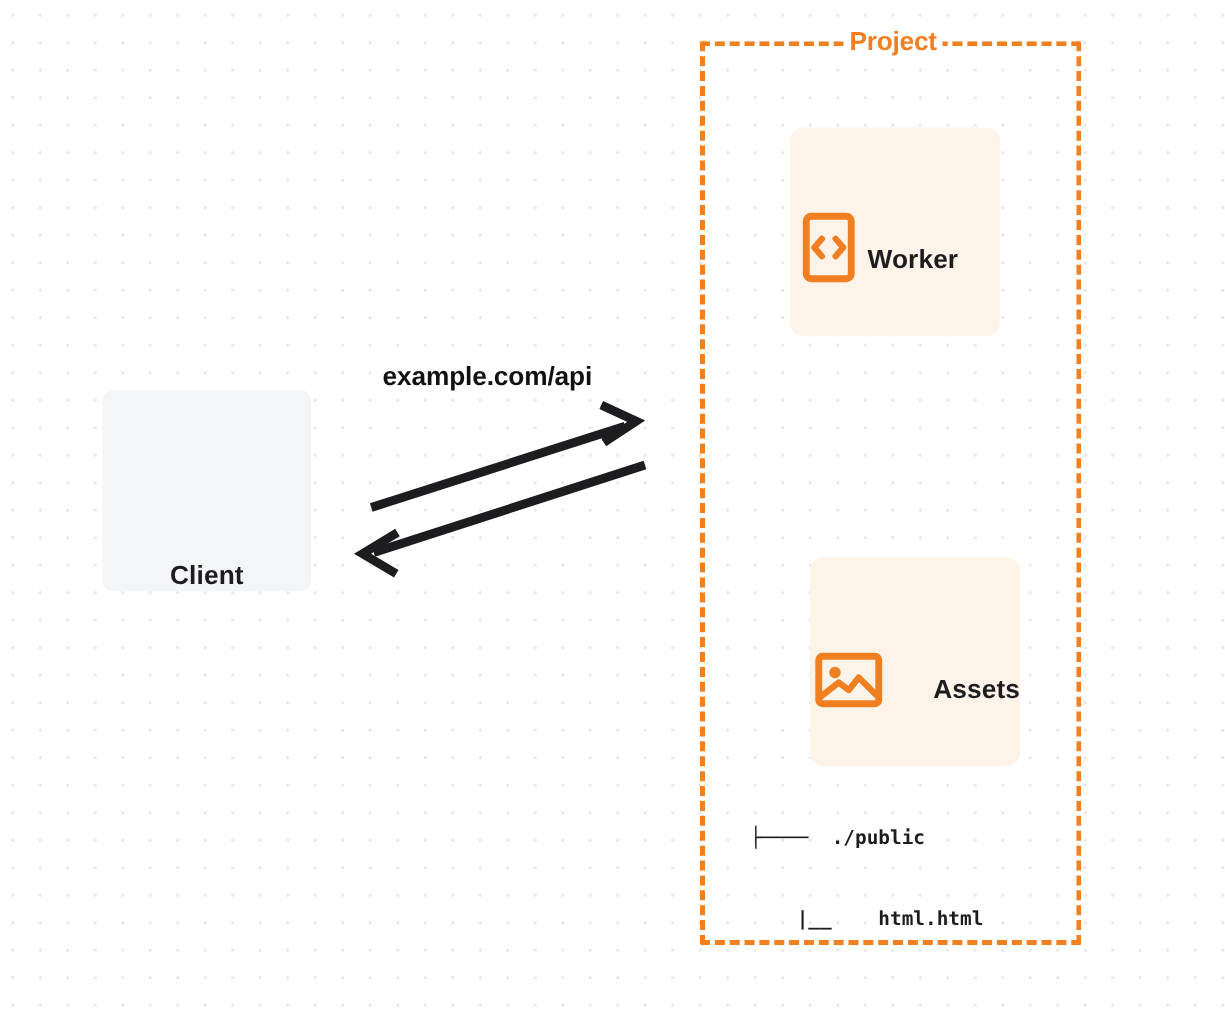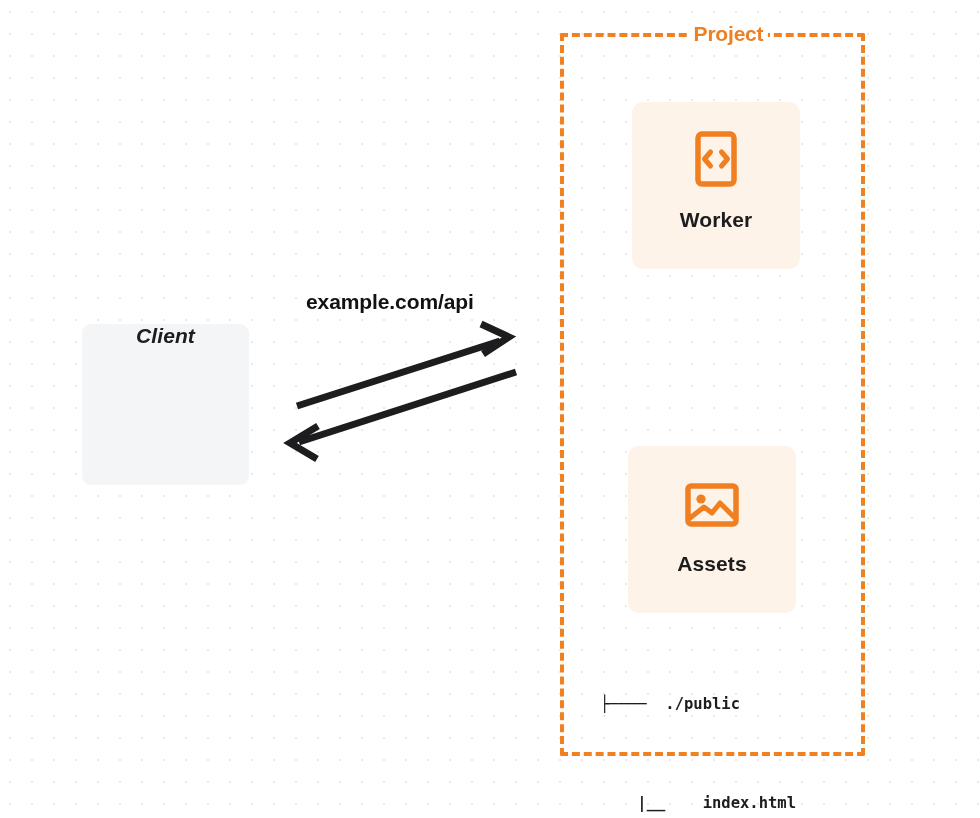--- a/index.html
+++ b/index.html
@@ -23,29 +23,28 @@
     background-color: #ffffff;
     background-image: radial-gradient(circle at 1.2px 1.2px, #e9e9ec 1.2px, transparent 1.3px);
     background-size: 22px 22px;
     background-position: 9px 11px;
   }
 
   
   .client-node {
     position: absolute;
     left: 82px;
-    top: 324px;
+    top: 312px;
     width: 167px;
     height: 161px;
     background: #f4f5f7;
     border-radius: 9px;
     display: flex;
-    align-items: flex-start;
+    align-items: flex-end;
     justify-content: center;
-    font-style: italic;
   }
   .client-label {
     font-size: 21px;
     font-weight: 700;
     color: #1d1d1f;
     letter-spacing: 0.1px;
   }
 
   
   .project-box {
@@ -54,59 +53,60 @@
     top: 33px;
     width: 305px;
     height: 723px;
     box-sizing: border-box;
     border: 4px dashed #f08020;
     border-radius: 2px;
     background: transparent;
   }
   .project-title {
     position: absolute;
-    left: 576px;
+    left: 562px;
     top: 21px;
     width: 305px;
     text-align: center;
     font-size: 21px;
     font-weight: 700;
     color: #ef7f21;
     letter-spacing: -0.2px;
     line-height: 26px;
   }
   .project-title span {
     background: #ffffff;
     padding: 0 5px;
   }
 
   
   .card {
     position: absolute;
     background: #fdf3e8;
     border-radius: 11px;
     display: flex;
-    flex-direction: column;
+    flex-direction: row;
     align-items: center;
   }
   .card-worker {
     left: 632px;
     top: 102px;
     width: 168px;
     height: 167px;
     padding-top: 28px;
     box-sizing: border-box;
   }
   .card-assets {
-    left: 628px;
+    left: 648px;
     top: 446px;
     width: 168px;
     height: 167px;
     padding-top: 28px;
     box-sizing: border-box;
+    justify-content: space-between;
   }
   .card-icon {
     width: 62px;
     height: 62px;
     display: block;
   }
   .card-label {
     margin-top: 16px;
     font-size: 21px;
     font-weight: 700;
@@ -122,21 +122,20 @@
     width: 202px;
     font-family: "DejaVu Sans Mono", monospace;
     font-size: 15.5px;
     font-weight: 700;
     line-height: 21.5px;
     color: #1d1d1f;
     white-space: pre;
   }
   .tree-row {
     display: block;
-    margin-top: 34px;
   }
 
   
   .arrow-layer {
     position: absolute;
     left: 0;
     top: 0;
     width: 980px;
     height: 818px;
     pointer-events: none;
@@ -192,17 +191,17 @@
     <svg class="card-icon" viewBox="0 0 62 62">
       <rect x="7" y="12" width="48" height="38" rx="3" ry="3" fill="none" stroke="#ef7f21" stroke-width="5.5"></rect>
       <circle cx="20" cy="25" r="4.6" fill="#ef7f21"></circle>
       <polyline points="9,44 23,33 31,39 39,29 53,43" fill="none" stroke="#ef7f21" stroke-width="5" stroke-linecap="round" stroke-linejoin="round"></polyline>
     </svg>
     <div class="card-label">Assets</div>
   </div>
 
   <div class="file-tree">
     <span class="tree-row">├────  ./public</span>
-    <span class="tree-row">    |__    index.html</span>
+    <span class="tree-row">    |__    html.html</span>
     
   </div>
 
 </div>
 
 </body></html>

